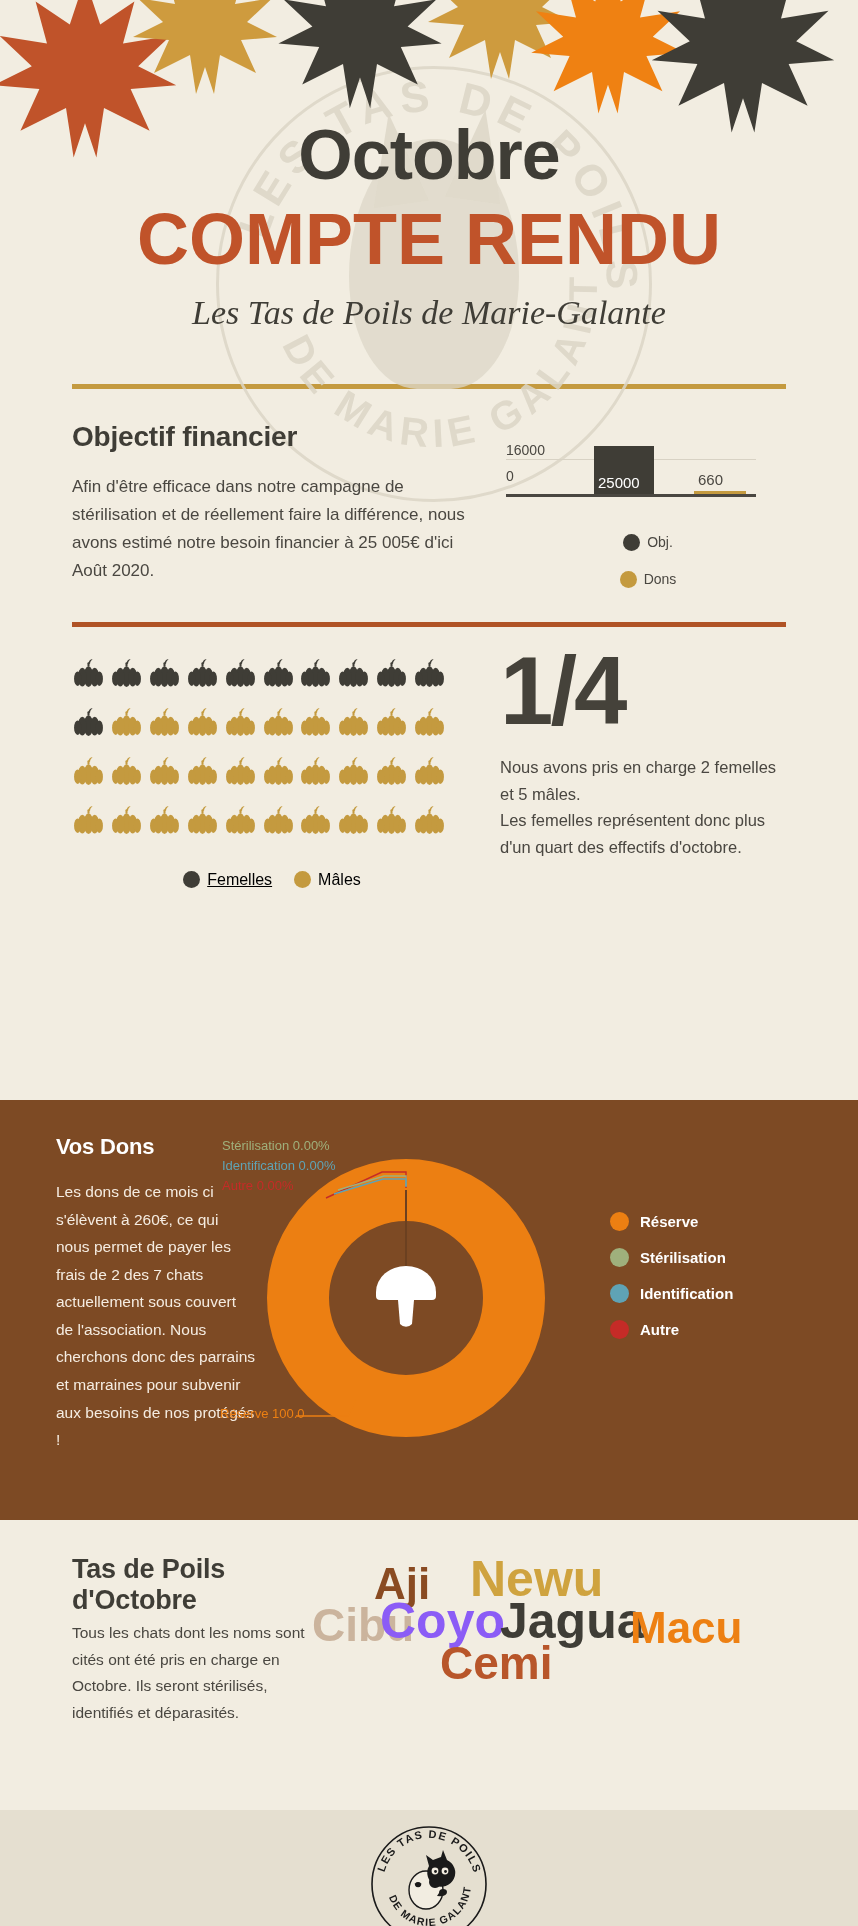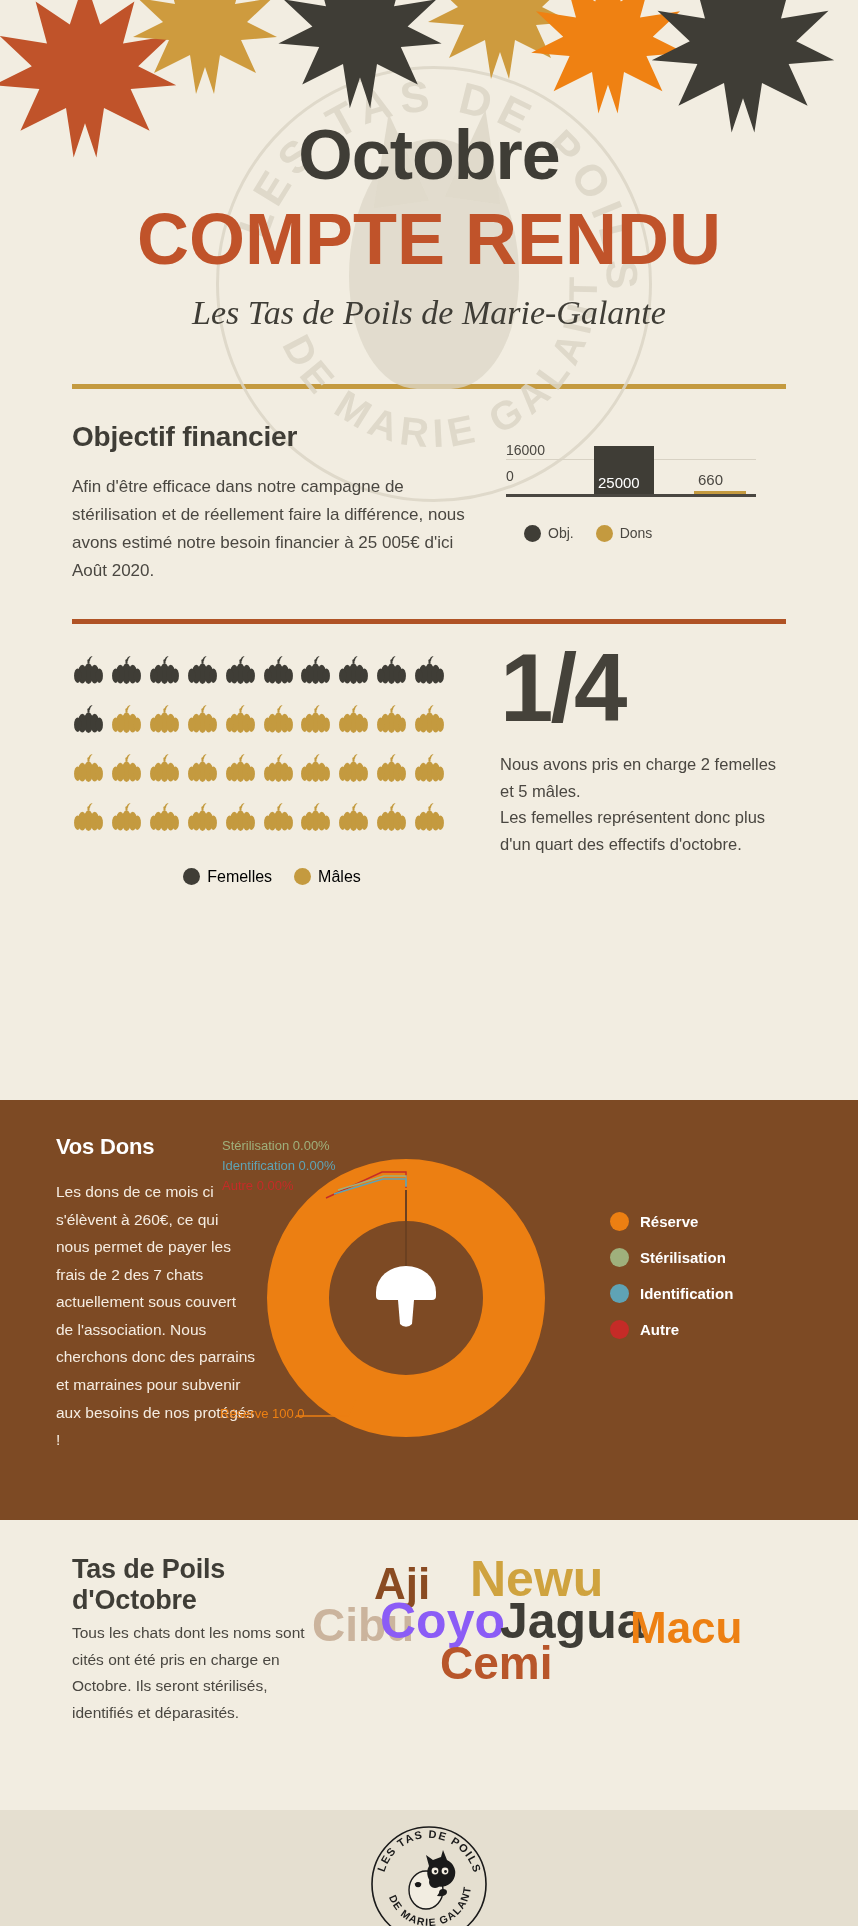--- a/index.html
+++ b/index.html
@@ -76,21 +76,21 @@
   .bc-ylab.y0{top:33px;}
   .bc-bar{position:absolute;bottom:3px;}
   .bc-bar.obj{left:88px;width:60px;height:48px;background:#3f3d36;}
   .bc-bar.dons{left:188px;width:52px;height:3px;background:#c49a3f;}
   .bc-val{
     position:absolute;font-size:15px;color:#fff;left:92px;bottom:6px;
   }
   .bc-val2{
     position:absolute;font-size:15px;color:#4a4741;left:192px;bottom:9px;
   }
-  .legend{display:flex;align-items:center;gap:8px;margin-top:28px;margin-left:32px;}
+  .legend{display:flex;align-items:center;gap:20px;margin-top:37px;margin-left:32px;flex-direction:column;}
   .legend .item{display:flex;align-items:center;gap:7px;margin-right:14px;}
   .dot{width:17px;height:17px;border-radius:50%;display:inline-block;}
   .legend .lbl{font-size:14px;color:#4a4741;}
 
   
   .sec-pict{position:relative;z-index:5;padding:0 72px;display:flex;gap:10px;}
   .pict-left{width:400px;padding-top:30px;}
   .pict-grid{display:grid;grid-template-columns:repeat(10,1fr);row-gap:12px;column-gap:4px;width:375px;}
   .pumpkin{width:33px;height:33px;}
   .pict-legend{display:flex;align-items:center;justify-content:center;margin-top:30px;gap:6px;}
@@ -582,21 +582,21 @@
                 <path d="M32 13 c0 -5 3 -8 8 -9 c-3 3 -5 6 -5 9 Z" fill="#c49a3f"></path>
                 <ellipse cx="32" cy="38" rx="9" ry="20" fill="#c49a3f"></ellipse>
                 <ellipse cx="20" cy="39" rx="8.5" ry="18" fill="#c49a3f"></ellipse>
                 <ellipse cx="44" cy="39" rx="8.5" ry="18" fill="#c49a3f"></ellipse>
                 <ellipse cx="11" cy="42" rx="7" ry="14" fill="#c49a3f"></ellipse>
                 <ellipse cx="53" cy="42" rx="7" ry="14" fill="#c49a3f"></ellipse>
                 <rect x="30" y="10" width="4" height="9" rx="2" fill="#c49a3f"></rect>
               </svg></span>
           </div>
         <div class="pict-legend">
-          <div class="item" style="display:flex;align-items:center;gap:7px;margin-right:16px;">
+          <div class="item" style="display:flex;align-items:center;gap:7px;margin-right:16px;text-decoration:underline;">
             <span class="dot" style="background:#3f3d36"></span>
             <span class="lbl">Femelles</span>
           </div>
           <div class="item" style="display:flex;align-items:center;gap:7px;">
             <span class="dot" style="background:#c49a3f"></span>
             <span class="lbl">Mâles</span>
           </div>
         </div>
       </div>
       <div class="pict-right">

